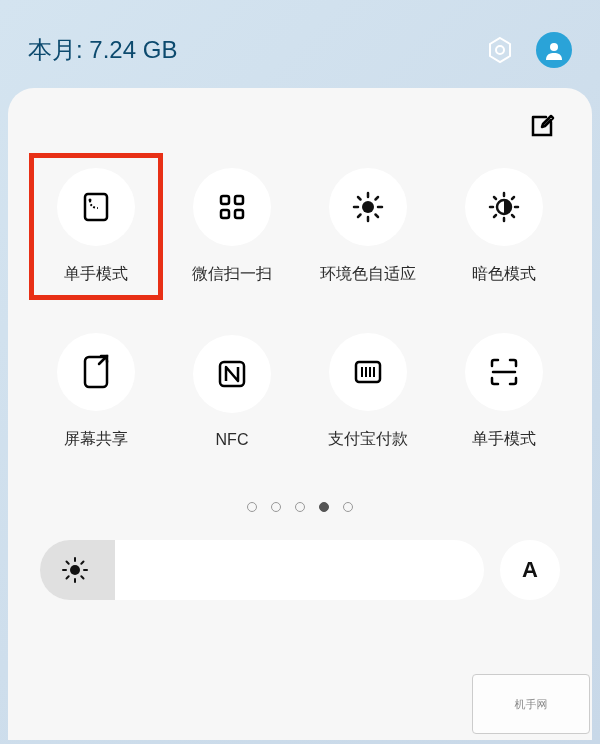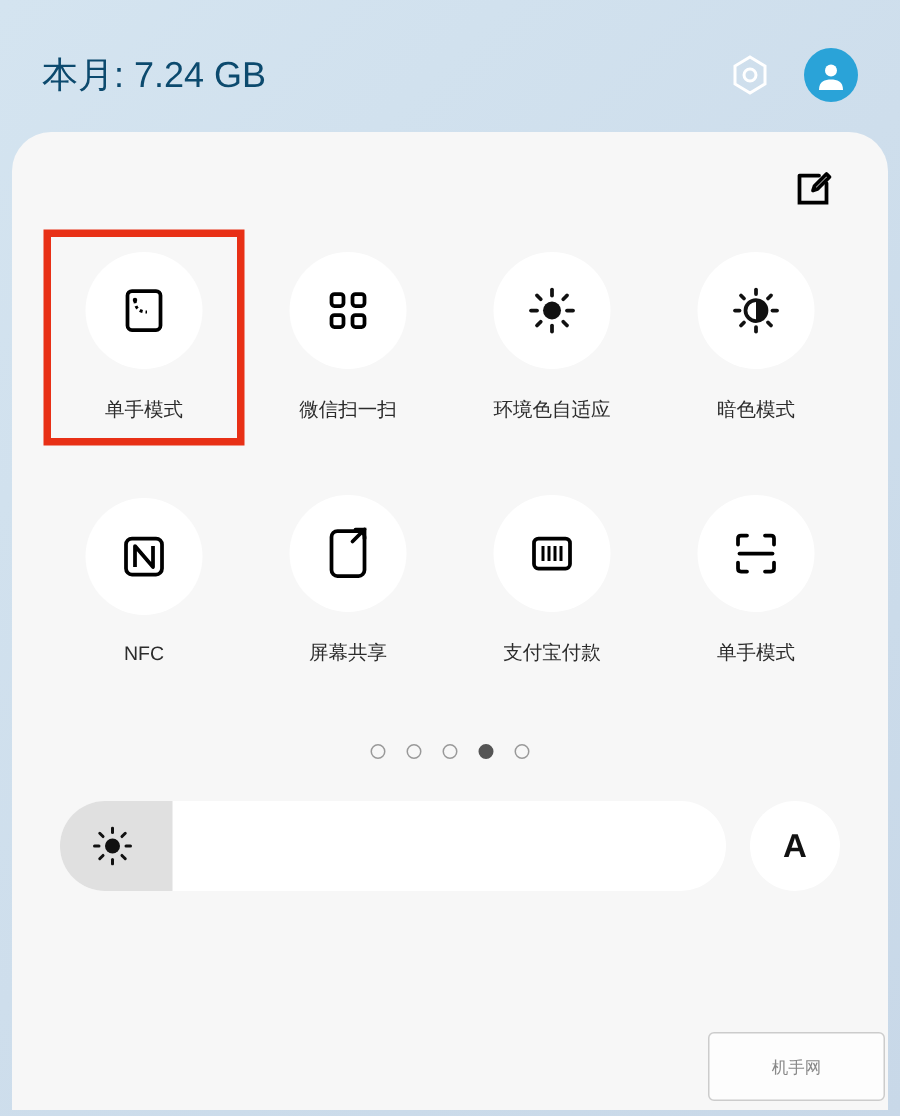--- a/index.html
+++ b/index.html
@@ -97,21 +97,21 @@
       width: 78px;
       height: 78px;
       border-radius: 50%;
       background: #fff;
       display: flex;
       align-items: center;
       justify-content: center;
       margin-bottom: 18px;
     }
     .tile-label {
-      font-size: 13px;
+      font-size: 16px;
       color: #2c2c2c;
       text-align: center;
       white-space: nowrap;
     }
     .page-dots {
       display: flex;
       justify-content: center;
       gap: 14px;
       margin-top: 36px;
       margin-bottom: 28px;
@@ -166,21 +166,21 @@
       justify-content: center;
       font-size: 22px;
       font-weight: 600;
       color: #111;
     }
     .watermark {
       position: absolute;
       bottom: 10px;
       right: 10px;
       width: 118px;
-      height: 46px;
+      height: 60px;
       background: rgba(255,255,255,0.7);
       border: 1px solid #ccc;
       border-radius: 4px;
       display: flex;
       align-items: center;
       justify-content: center;
       z-index: 10;
       font-size: 11px;
       color: #888;
     }
@@ -277,36 +277,36 @@
               <line x1="25" y1="25" x2="27" y2="27"></line>
               <line x1="7" y1="27" x2="9" y2="25"></line>
               <line x1="25" y1="9" x2="27" y2="7"></line>
             </g>
           </svg>
         </div>
         <div class="tile-label">暗色模式</div>
       </div>
       <div class="tile">
         <div class="tile-circle">
-          <svg width="34" height="34" viewBox="0 0 34 34" fill="none">
-            <rect x="5" y="5" width="24" height="24" rx="4" stroke="#000" stroke-width="2.5"></rect>
-            <path d="M11 24 L11 10 L23 24 L23 10" stroke="#000" stroke-width="2.5" stroke-linejoin="round" fill="none"></path>
-          </svg>
-        </div>
-        <div class="tile-label">NFC</div>
-      </div>
-      <div class="tile">
-        <div class="tile-circle">
           <svg width="30" height="38" viewBox="0 0 30 38" fill="none">
             <rect x="4" y="4" width="22" height="30" rx="4" stroke="#000" stroke-width="2.5"></rect>
             <path d="M20 3 L26 3 L26 9" stroke="#000" stroke-width="2.5" fill="none" stroke-linecap="round"></path>
             <path d="M18 11 L26 3" stroke="#000" stroke-width="2.5" stroke-linecap="round"></path>
           </svg>
         </div>
         <div class="tile-label">屏幕共享</div>
+      </div>
+      <div class="tile">
+        <div class="tile-circle">
+          <svg width="34" height="34" viewBox="0 0 34 34" fill="none">
+            <rect x="5" y="5" width="24" height="24" rx="4" stroke="#000" stroke-width="2.5"></rect>
+            <path d="M11 24 L11 10 L23 24 L23 10" stroke="#000" stroke-width="2.5" stroke-linejoin="round" fill="none"></path>
+          </svg>
+        </div>
+        <div class="tile-label">NFC</div>
       </div>
       <div class="tile">
         <div class="tile-circle">
           <svg width="34" height="34" viewBox="0 0 34 34" fill="none">
             <rect x="5" y="7" width="24" height="20" rx="3" stroke="#000" stroke-width="2.5"></rect>
             <line x1="11" y1="12" x2="11" y2="22" stroke="#000" stroke-width="2"></line>
             <line x1="15" y1="12" x2="15" y2="22" stroke="#000" stroke-width="2"></line>
             <line x1="19" y1="12" x2="19" y2="22" stroke="#000" stroke-width="2"></line>
             <line x1="23" y1="12" x2="23" y2="22" stroke="#000" stroke-width="2"></line>
           </svg>

